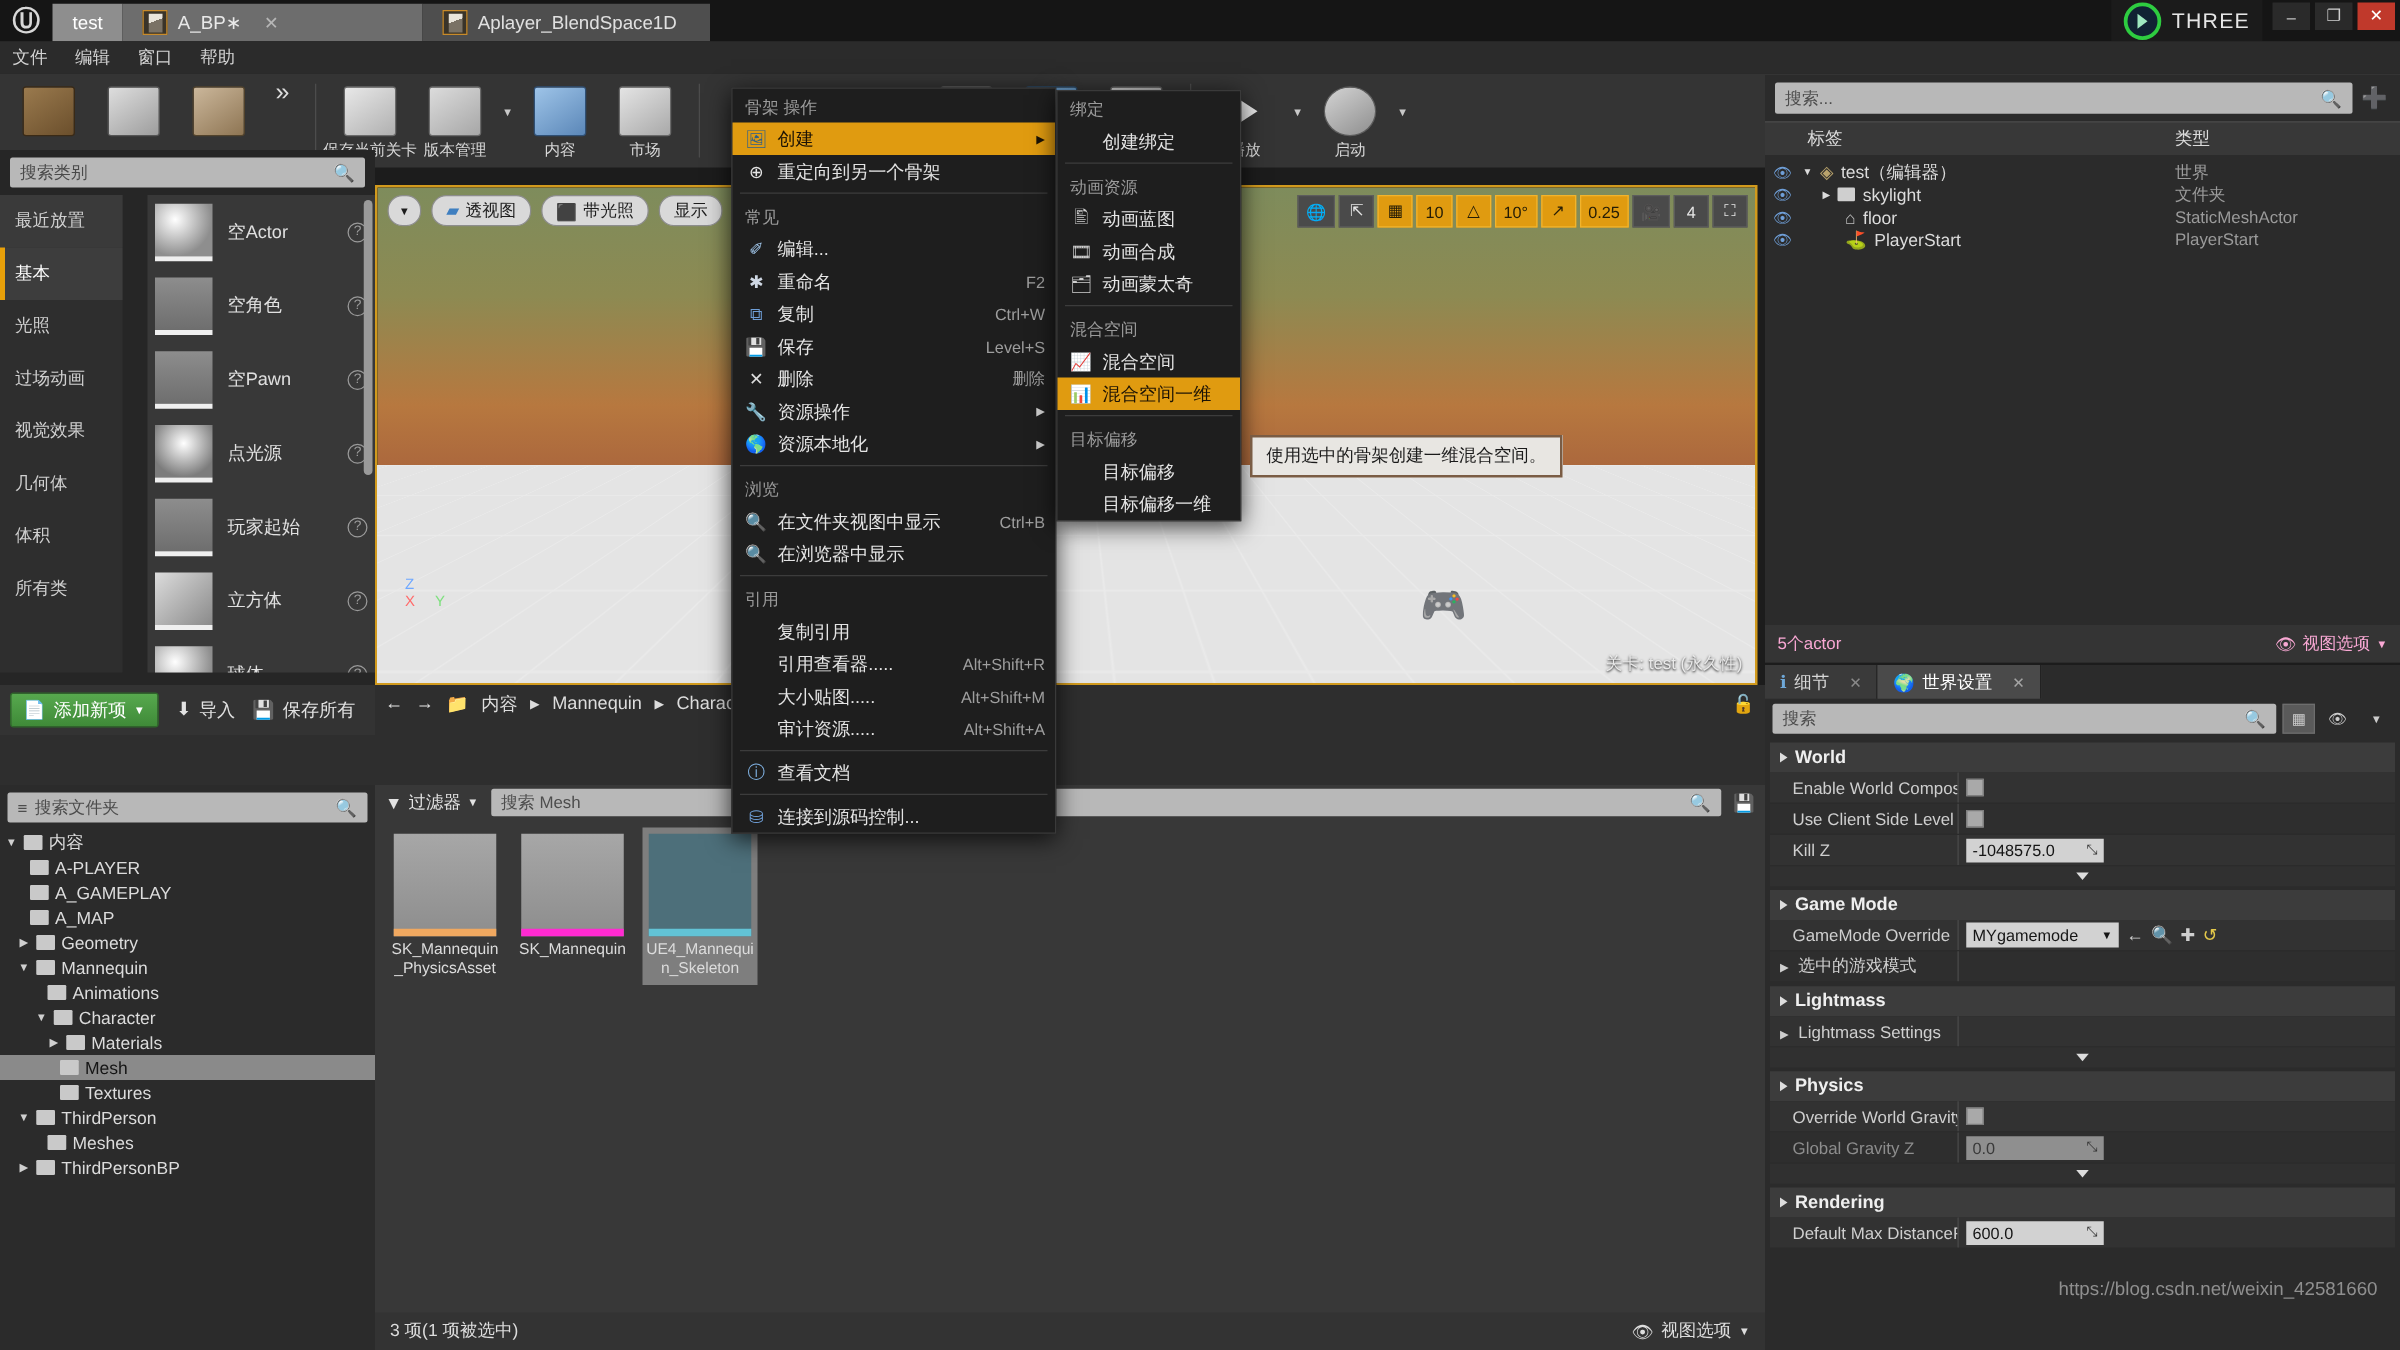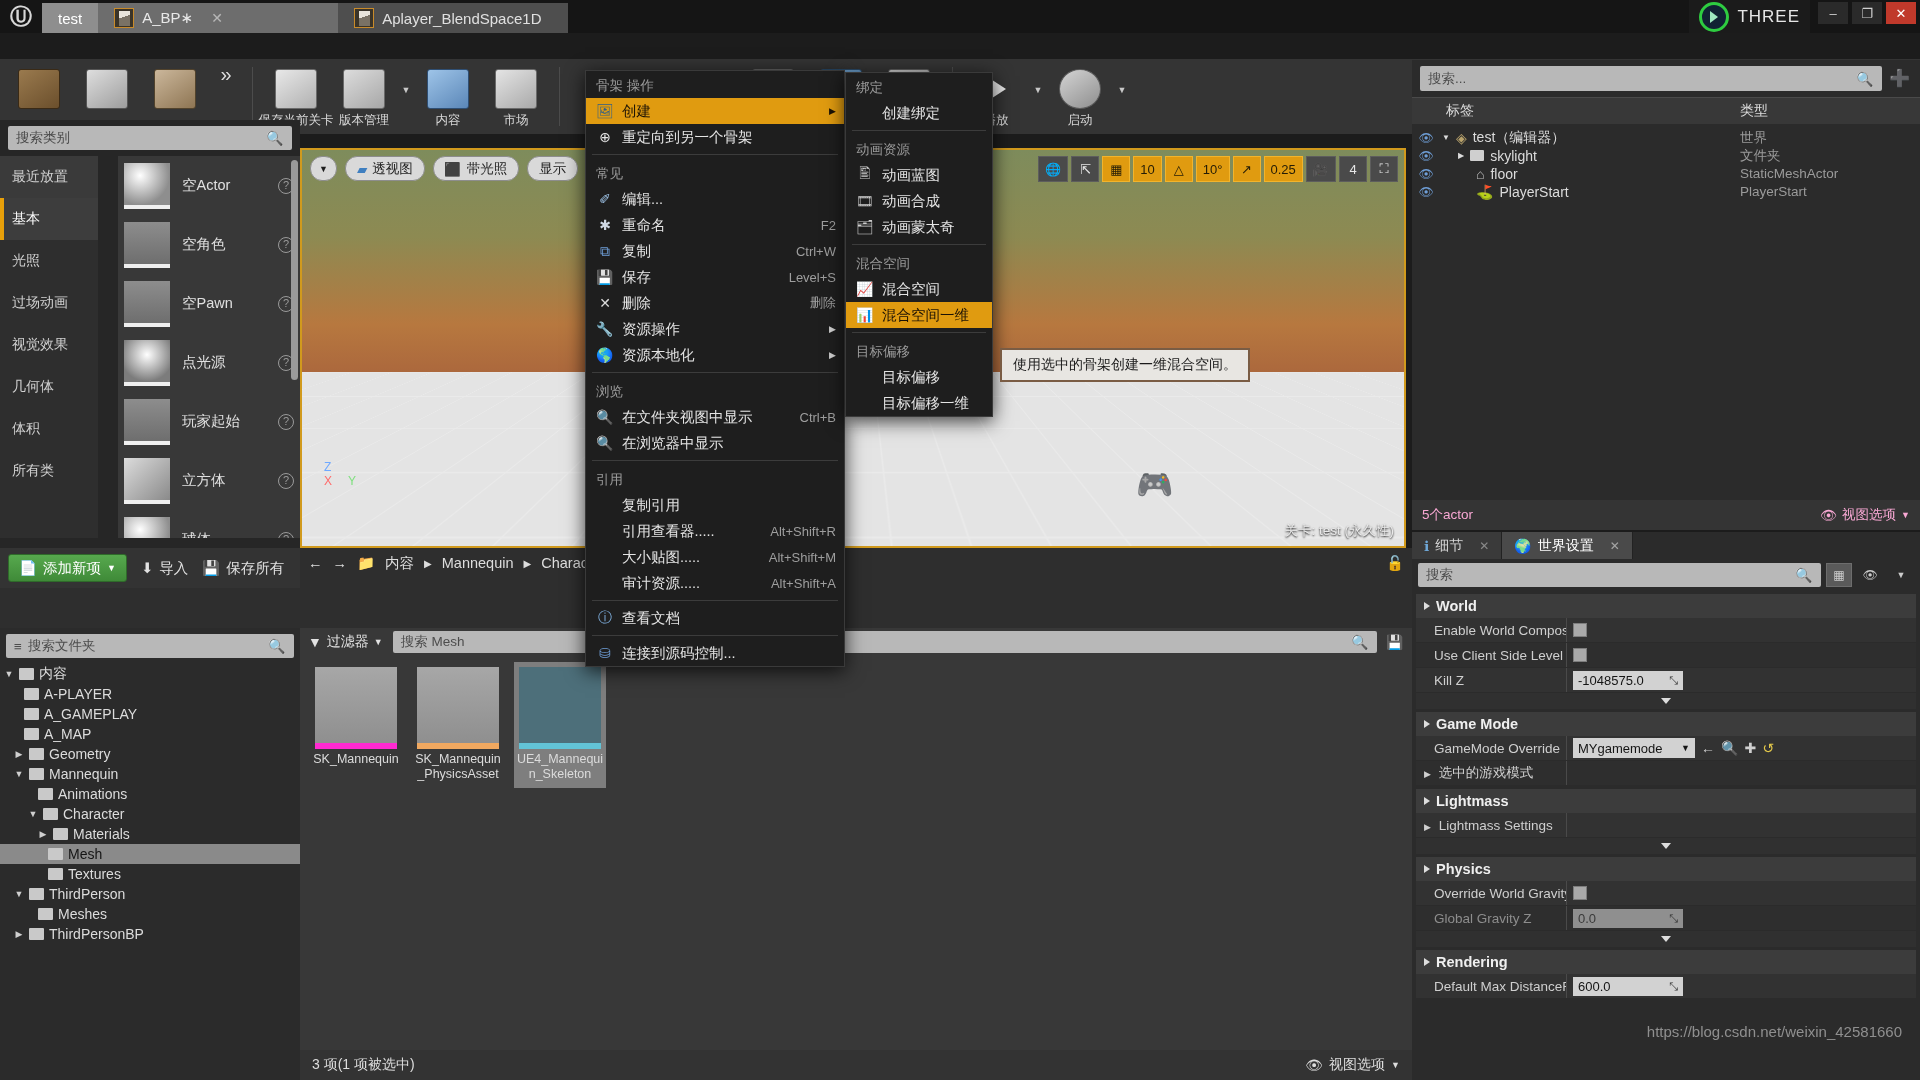--- a/index.html
+++ b/index.html
@@ -254,20 +254,26 @@
       <div class="three-text">THREE</div>
     </div>
 
     <div class="win-btns">
       <div class="win-btn">–</div>
       <div class="win-btn">❐</div>
       <div class="win-btn close">✕</div>
     </div>
   </div>
 
+  <div class="menubar">
+    <span>文件</span>
+    <span>编辑</span>
+    <span>窗口</span>
+    <span>帮助</span>
+  </div>
 
   <div class="toolbar">
     <div class="tb-group">
       <div class="tb-item">
         <div class="tb-ico" style="background:linear-gradient(145deg,#9a7a4e,#6b4f2c);border:1px solid #3a2a16;"></div>
       </div>
       <div class="tb-item">
         <div class="tb-ico" style="background:linear-gradient(145deg,#dedede,#9d9d9d);border:1px solid #555;"></div>
       </div>
       <div class="tb-item">
@@ -768,29 +774,29 @@
           <div class="cb-assetsearch">
             <span>搜索 Mesh</span>
             <span class="mag">🔍</span>
           </div>
           <span style="font-size:14px;">💾</span>
         </div>
 
         <div class="tiles">
           <div class="tile">
             <div class="tile-img" style="background:linear-gradient(#a7a7a7,#8d8d8d);">
-              <div class="tile-bar" style="position:absolute;bottom:0;left:0;right:0;background:#ff2ad1;"></div>
-            </div>
-            <div class="tile-name">SK_Mannequin</div>
+              <div class="tile-bar" style="position:absolute;bottom:0;left:0;right:0;background:#f0a860;"></div>
+            </div>
+            <div class="tile-name">SK_Mannequin_PhysicsAsset</div>
           </div>
           <div class="tile">
             <div class="tile-img" style="background:linear-gradient(#a7a7a7,#8d8d8d);">
-              <div class="tile-bar" style="position:absolute;bottom:0;left:0;right:0;background:#f0a860;"></div>
-            </div>
-            <div class="tile-name">SK_Mannequin_PhysicsAsset</div>
+              <div class="tile-bar" style="position:absolute;bottom:0;left:0;right:0;background:#ff2ad1;"></div>
+            </div>
+            <div class="tile-name">SK_Mannequin</div>
           </div>
           <div class="tile sel">
             <div class="tile-img teal">
               <div class="tile-bar" style="position:absolute;bottom:0;left:0;right:0;background:#62c3d6;"></div>
             </div>
             <div class="tile-name">UE4_Mannequin_Skeleton</div>
           </div>
         </div>
       </div>
     </div>

